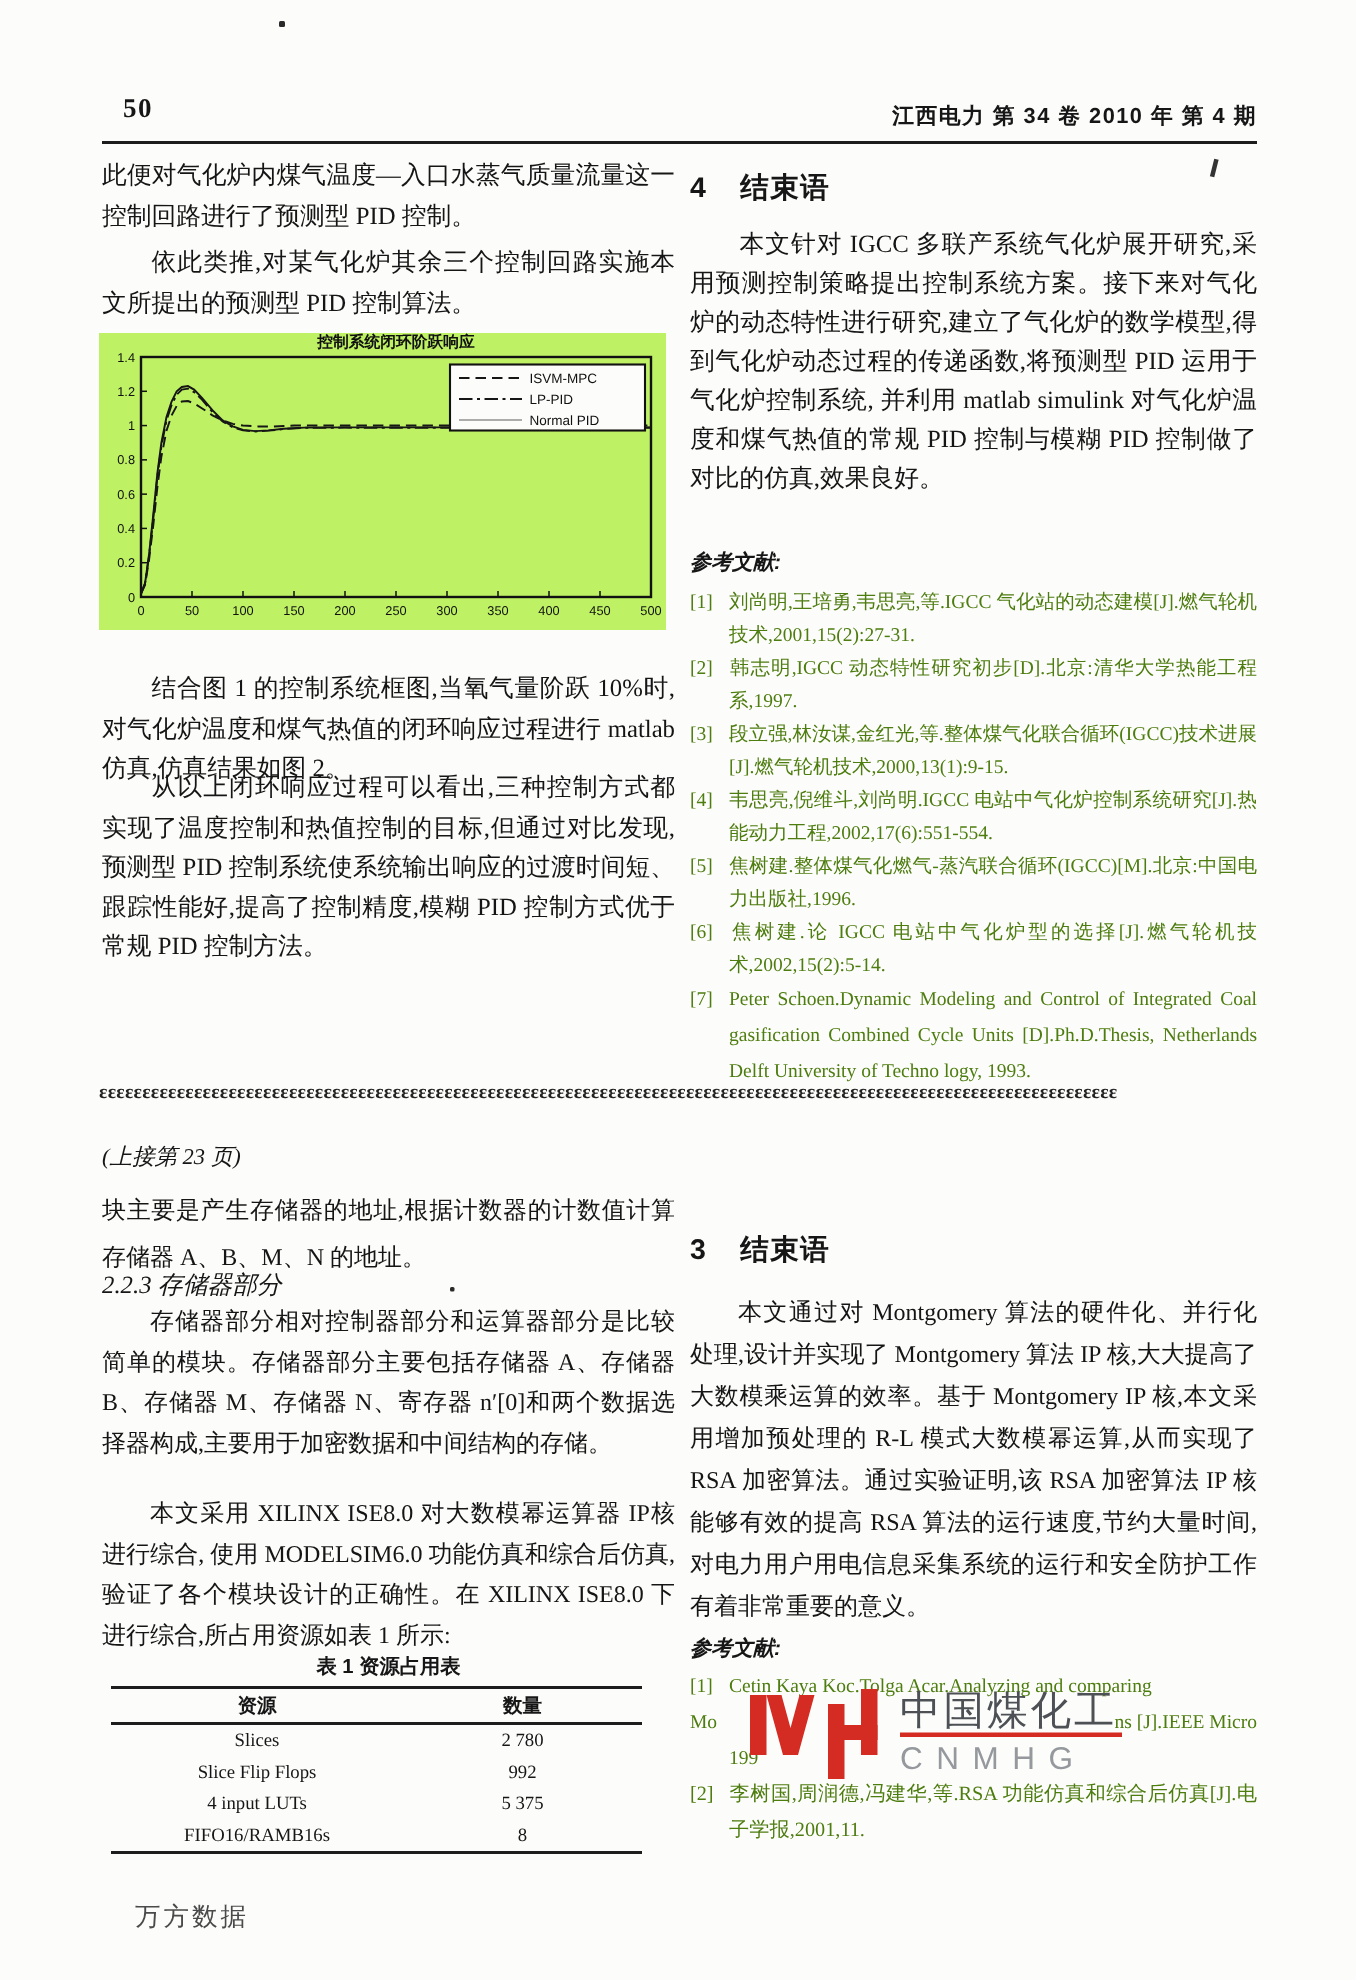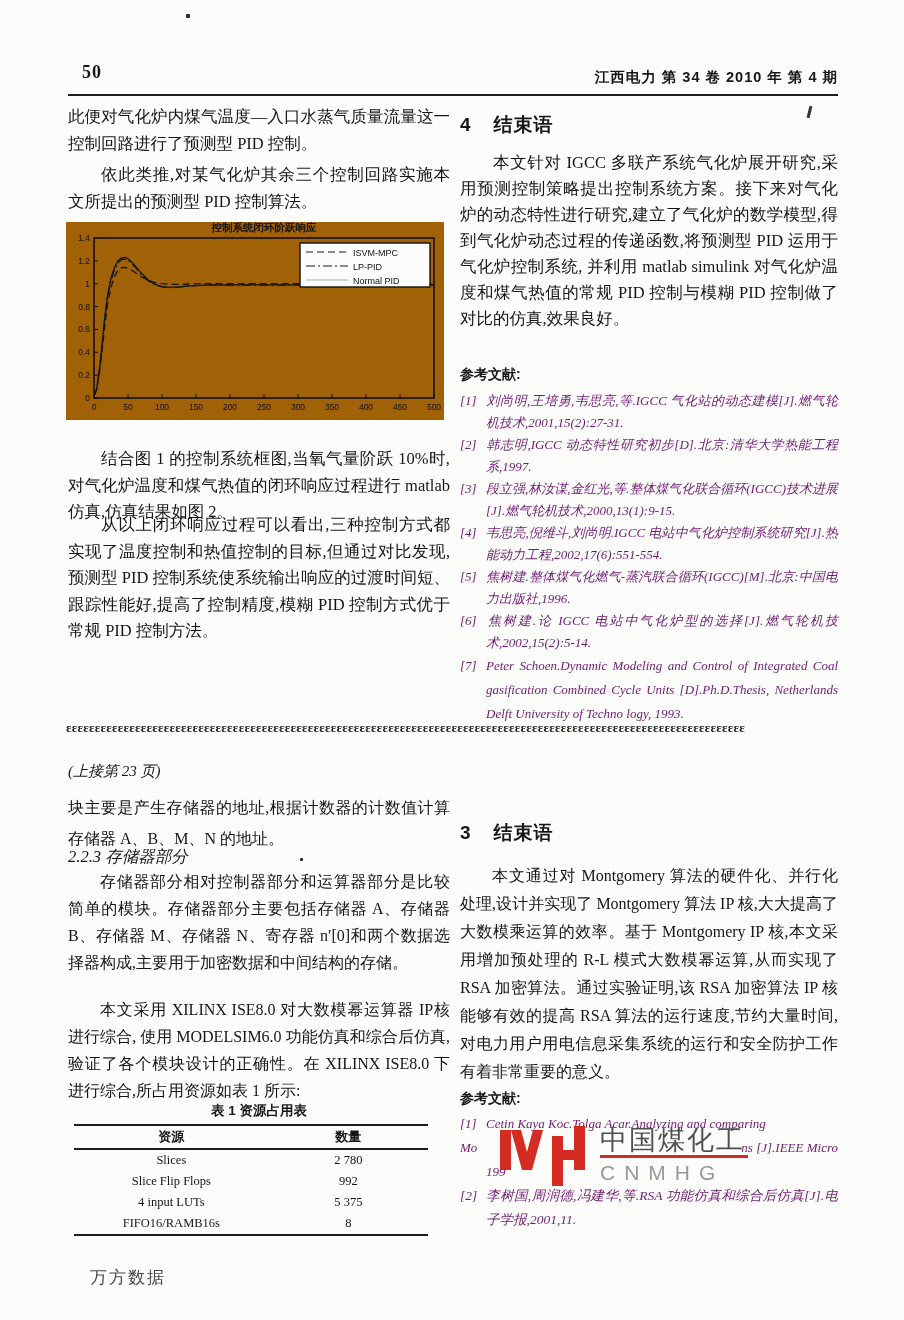--- a/index.html
+++ b/index.html
@@ -12,43 +12,43 @@
   
   .pagenum{font-size:18px;font-weight:600;letter-spacing:1px;}
   .jheader{font-size:14.5px;font-weight:700;font-family:"Liberation Sans","DejaVu Sans",sans-serif;letter-spacing:1px;}
   .hrule{background:#1c1c1c;height:2px;}
   
   .para{font-size:16.5px;line-height:26.5px;text-align:justify;color:#151515;overflow:hidden;}
   .indent{text-indent:2em;}
   .sec-head{font-size:19px;font-weight:700;font-family:"Liberation Sans","DejaVu Sans",sans-serif;letter-spacing:1px;}
   .sec-head .no{margin-right:22px;}
   .fig-caption{font-size:14.5px;font-weight:700;text-align:center;font-family:"Liberation Sans","DejaVu Sans",sans-serif;}
-  .refs-head{font-size:14px;font-weight:700;font-family:"Liberation Sans","DejaVu Sans",sans-serif;}
-  .ref{font-size:13px;line-height:22px;text-align:justify;padding-left:26px;text-indent:-26px;color:#701a75;font-style:italic;}
+  .refs-head{font-size:14px;font-weight:700;font-family:"Liberation Sans","DejaVu Sans",sans-serif;font-style:italic;}
+  .ref{font-size:13px;line-height:22px;text-align:justify;padding-left:26px;text-indent:-26px;color:#4d7c0f;}
   .ref .lbl{display:inline-block;width:26px;text-indent:0;}
   .ref-en{font-size:13px;line-height:24px;}
   .kai{font-style:italic;font-family:"Liberation Serif","DejaVu Serif",serif;}
   .divider{font-size:13px;letter-spacing:0.2px;white-space:nowrap;overflow:hidden;color:#222;font-weight:700;}
   
   .rtable{font-family:"Liberation Serif","DejaVu Serif",serif;}
   .rtable .toprule,.rtable .botrule{height:2px;background:#1d1d1d;}
   .rtable .midrule{height:1.5px;background:#1d1d1d;}
   .trow{display:flex;align-items:center;}
   .tcell1{width:55%;text-align:center;font-size:12.5px;}
   .tcell2{width:45%;text-align:center;font-size:12.5px;}
   .thead .tcell1,.thead .tcell2{font-size:13px;font-weight:700;}
   .tbl-caption{font-size:13.5px;font-weight:700;text-align:center;font-family:"Liberation Sans","DejaVu Sans",sans-serif;}
   
   .wm{display:flex;align-items:flex-start;}
   .wm-text1{font-size:27px;color:#4d5156;letter-spacing:2px;font-family:"Liberation Sans","DejaVu Sans",sans-serif;line-height:28px;}
   .wm-underline{height:3px;background:#d42b23;margin-top:1px;}
   .wm-text2{font-size:21px;color:#95999d;letter-spacing:9px;font-family:"Liberation Sans","DejaVu Sans",sans-serif;margin-top:3px;}
   .footer-mark{font-size:17px;color:#4a4a4a;letter-spacing:2px;font-family:"Liberation Sans","DejaVu Sans",sans-serif;}
   .speck{background:#2a2a2a;border-radius:1px;}
-  .chart-wrap{background:#a16207;}
+  .chart-wrap{background:#bef264;}
   svg text{font-family:"Liberation Sans","DejaVu Sans",sans-serif;}
 </style>
 </head>
 <body>
 
 <div class="page">
 
   <div class="abs speck" style="left:186px;top:14px;width:4px;height:4px;"></div>
   <div class="abs" style="left:808px;top:106px;width:3px;height:12px;background:#333;transform:rotate(14deg);"></div>
   <div class="abs speck" style="left:300px;top:858px;width:3px;height:3px;"></div>

